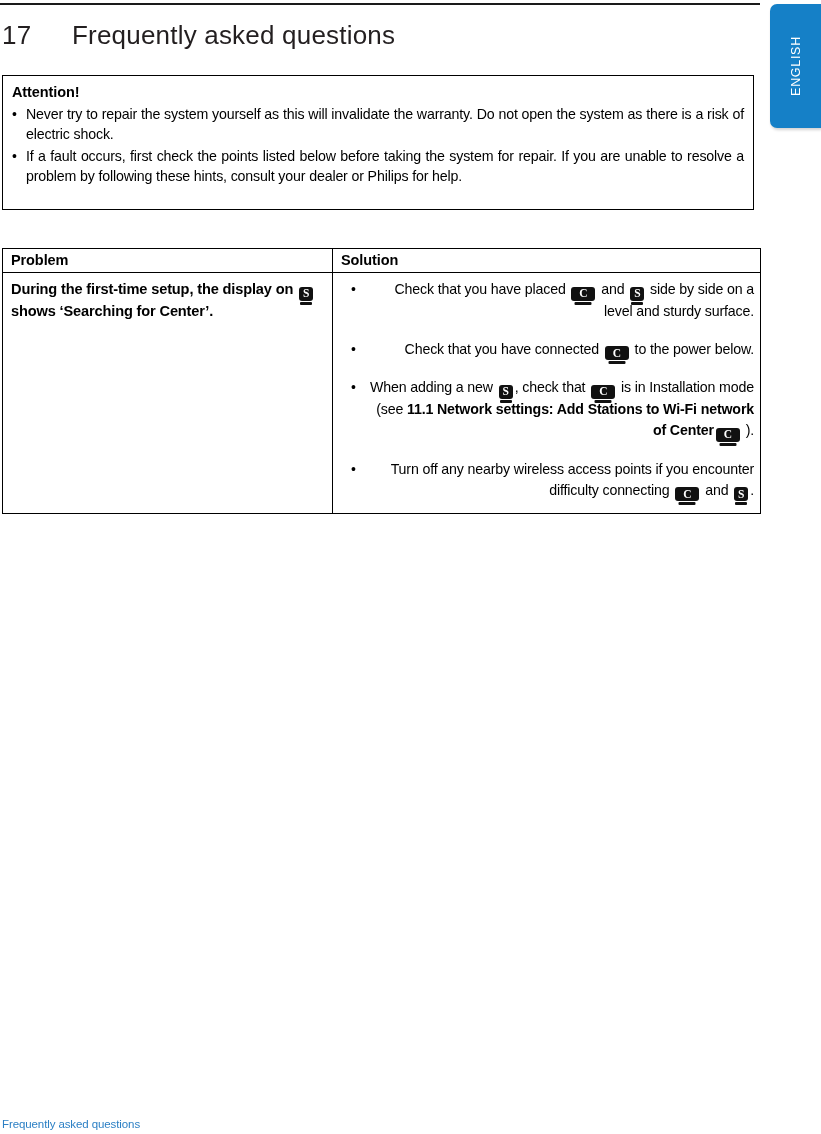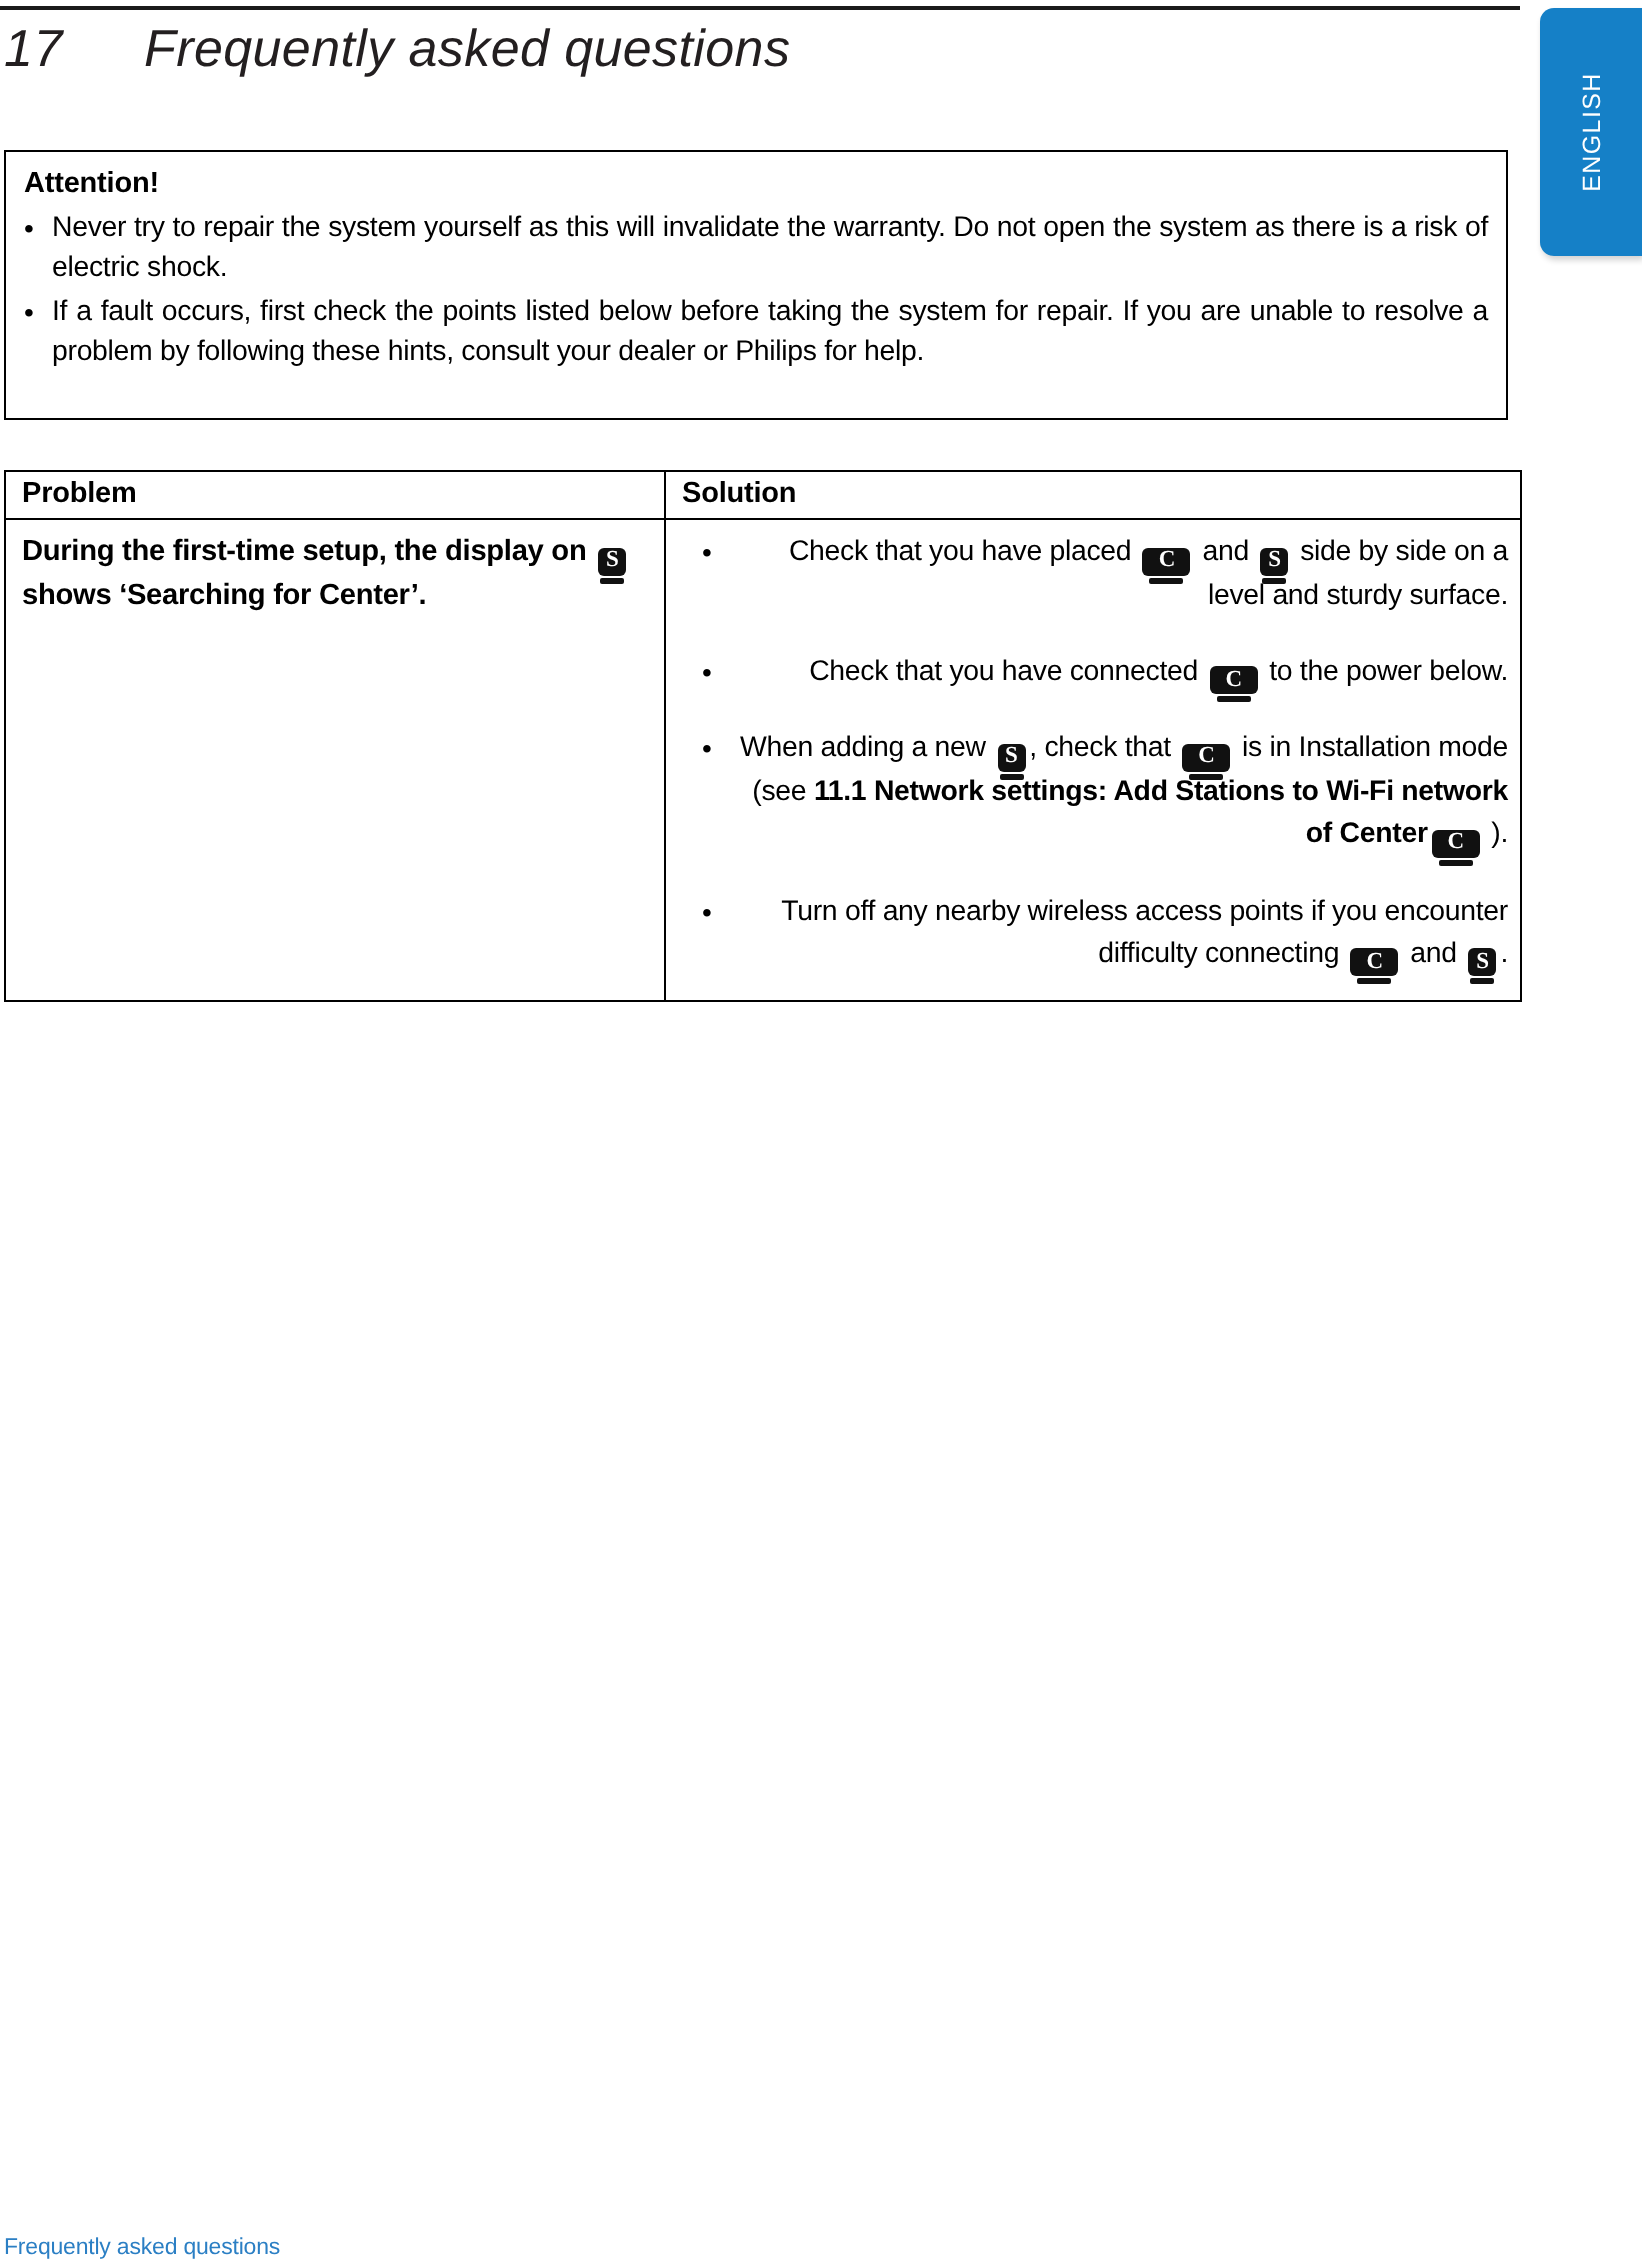--- a/index.html
+++ b/index.html
@@ -53,24 +53,23 @@
     font-size: 12.5px;
     letter-spacing: 0.7px;
     font-weight: 400;
     white-space: nowrap;
   }
 
   
   .chapter {
     position: absolute;
     left: 2px;
-    top: 9px;
+    top: 20px;
     display: flex;
     align-items: baseline;
-    font-style: italic;
   }
   .chapter-num {
     font-size: 26px;
     font-weight: 300;
     color: #231f20;
     width: 70px;
     display: inline-block;
     letter-spacing: 0.3px;
   }
   .chapter-title {
@@ -114,21 +113,21 @@
   .bullet-text {
     flex: 1 1 auto;
     text-align: justify;
     text-align-last: left;
   }
 
   
   .faq-table {
     position: absolute;
     left: 2px;
-    top: 235px;
+    top: 248px;
     width: 758px;
     border-collapse: collapse;
     table-layout: fixed;
   }
   .faq-table td, .faq-table th {
     border: 1.6px solid #000;
     vertical-align: top;
     box-sizing: border-box;
   }
   .col-problem { width: 330px; }

